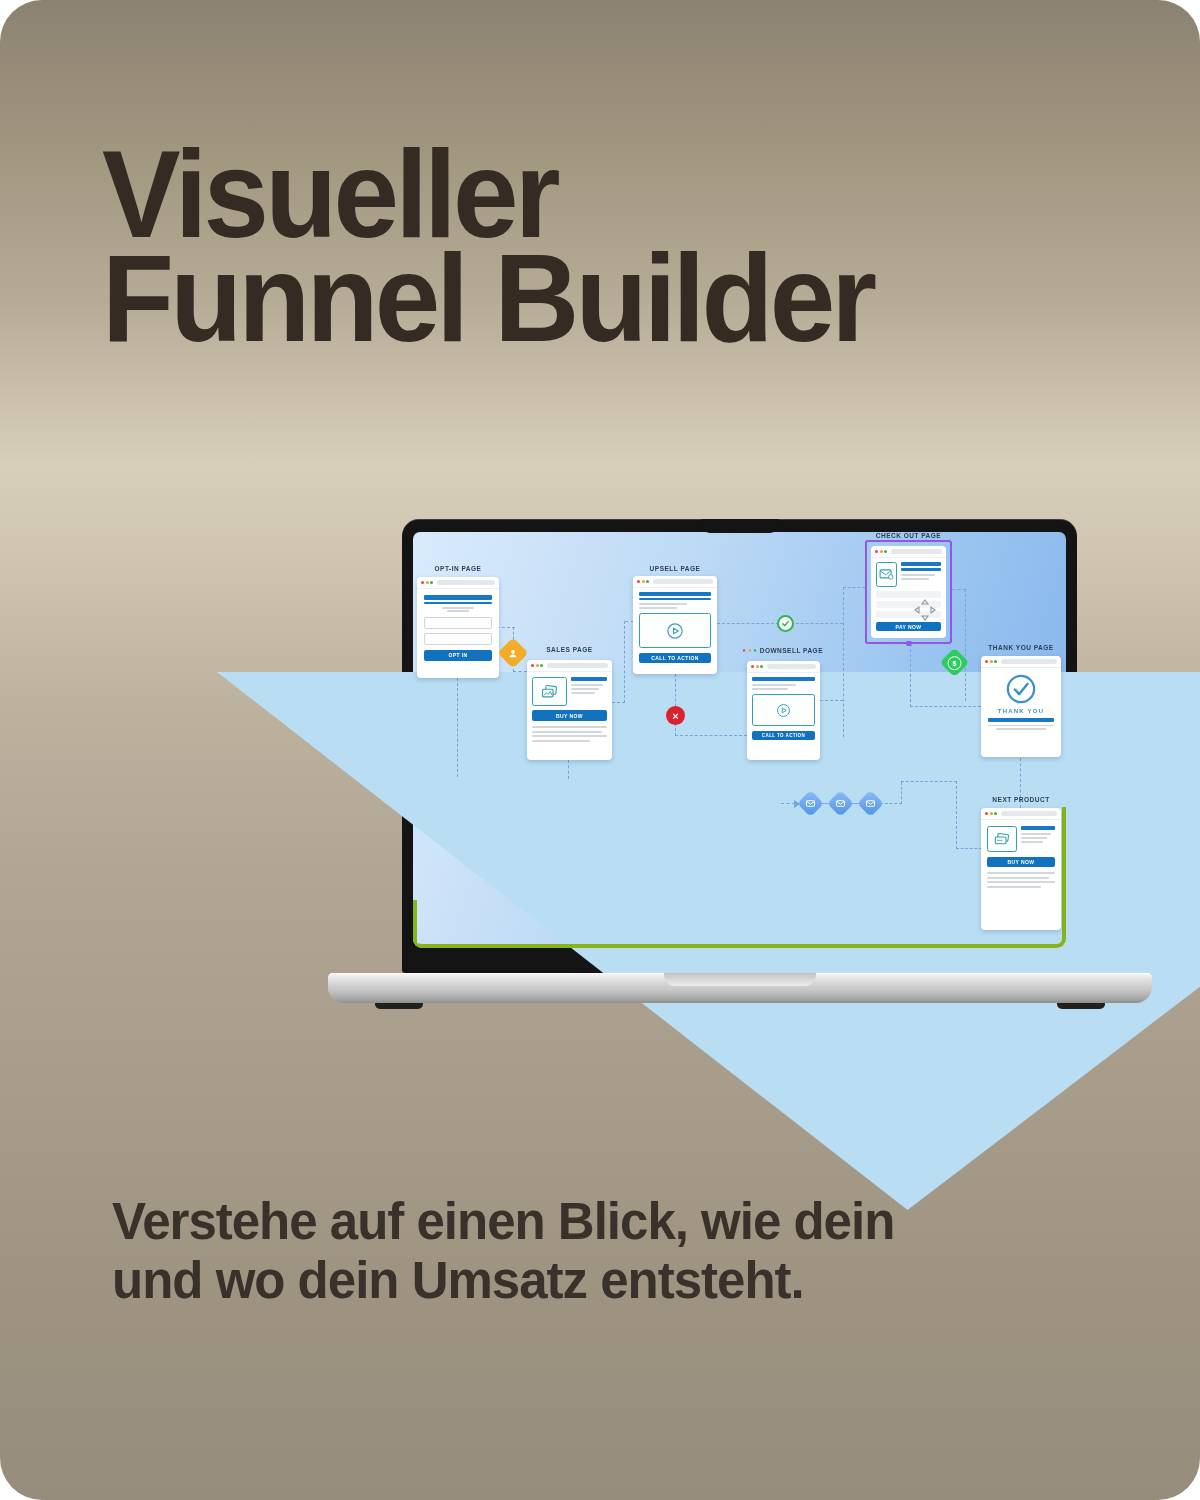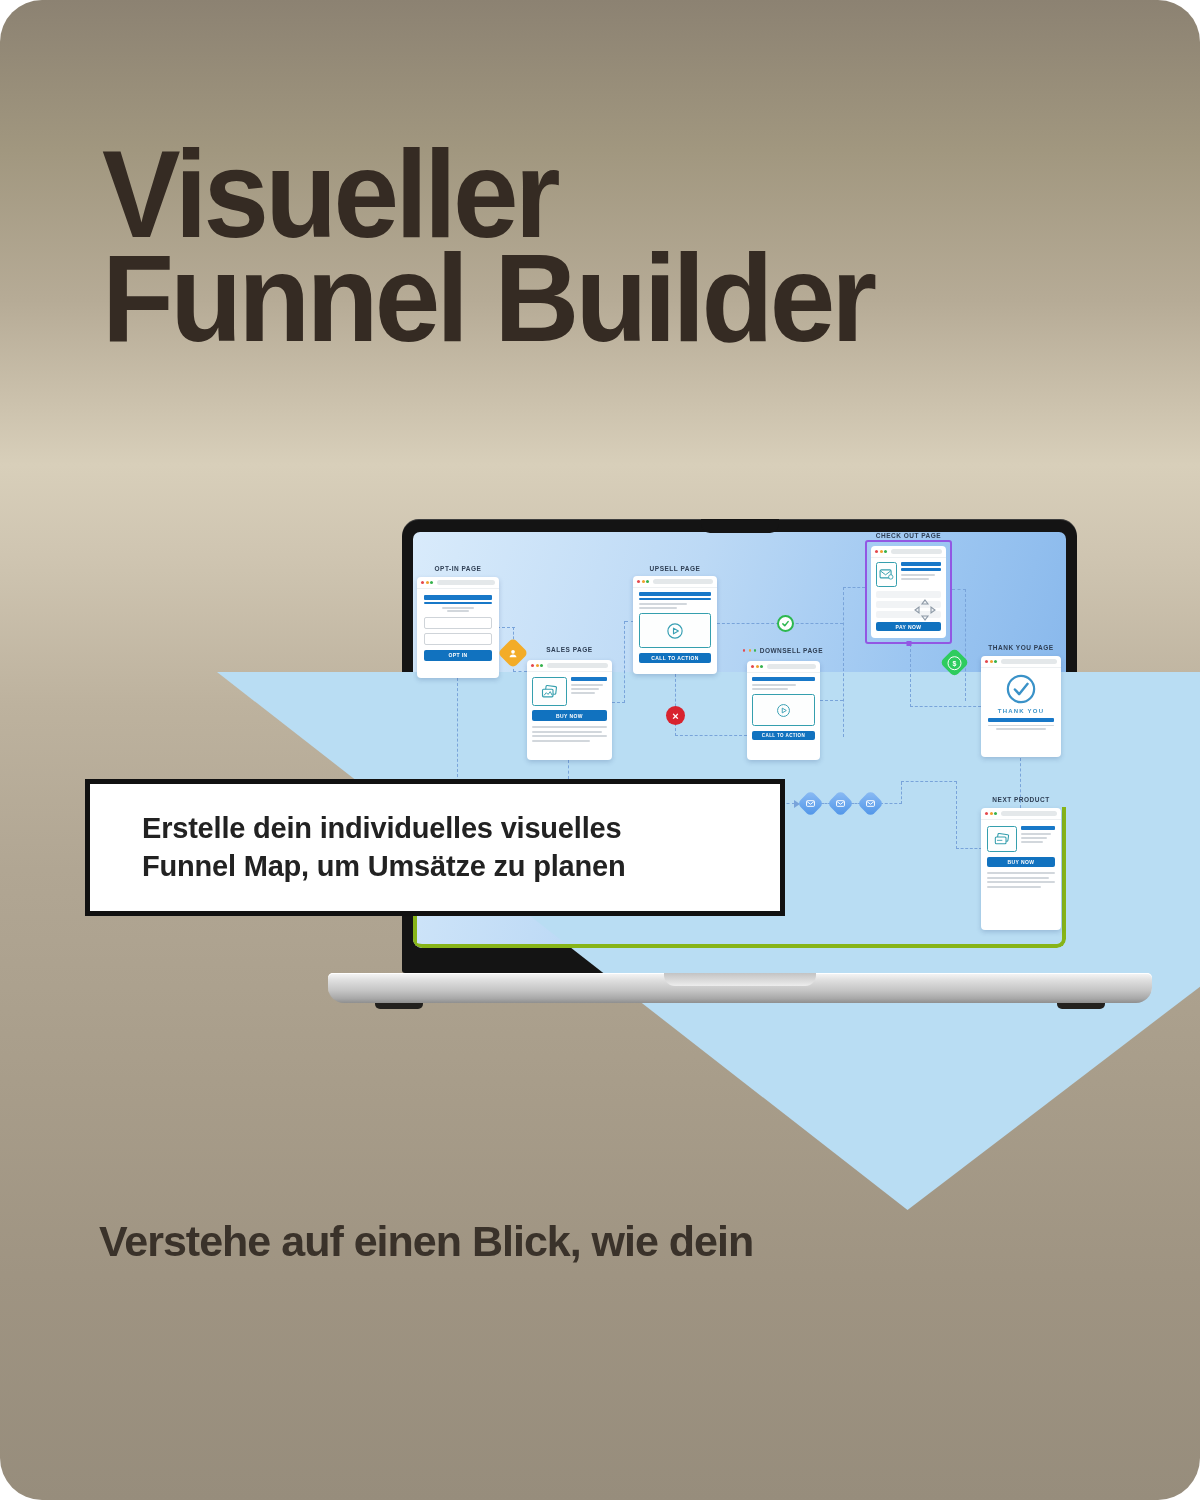--- a/index.html
+++ b/index.html
@@ -69,22 +69,22 @@
   .tymsg{color:#3a92c8;font-weight:bold;font-size:6px;letter-spacing:1.2px;text-align:center;}
   .arrowhead{position:absolute;width:0;height:0;border:4px solid transparent;border-left:6px solid #79a4da;z-index:2;}
 
   
   .callout{left:85px;top:779px;width:700px;height:137px;background:#ffffff;border:5px solid #111111;
     box-sizing:border-box;z-index:20;display:flex;flex-direction:column;justify-content:center;
     padding-left:52px;gap:5px;}
   .callout div{font-size:29px;font-weight:bold;letter-spacing:-.2px;color:#222222;line-height:33px;}
 
   
-  .footer{left:99px;top:1192px;z-index:6;color:#3a322a;font-weight:bold;font-size:43px;
-    line-height:59px;letter-spacing:-1px;white-space:nowrap;margin-top:20px;}
+  .footer{left:112px;top:1192px;z-index:6;color:#3a322a;font-weight:bold;font-size:51px;
+    line-height:59px;letter-spacing:-1px;white-space:nowrap;}
 </style>
 </head>
 <body>
 
 <div class="poster">
 
   <div class="ab arrow-shape"></div>
 
   <div class="ab title">
     <div>Visueller</div>
@@ -366,22 +366,19 @@
       <div class="notch"></div>
     </div>
 
     <div class="ab base">
       <div class="scoop"></div>
     </div>
     <div class="ab foot" style="left:375px;"></div>
     <div class="ab foot" style="left:1057px;"></div>
   </div>
 
-  <div class="ab callout">
-    <div>Erstelle dein individuelles visuelles</div>
-    <div>Funnel Map, um Umsätze zu planen</div>
-  </div>
 
   <div class="ab footer">
     <div>Verstehe auf einen Blick, wie dein</div>
+    <div>und wo dein Umsatz entsteht.</div>
   </div>
 
 </div>
 
 </body></html>

